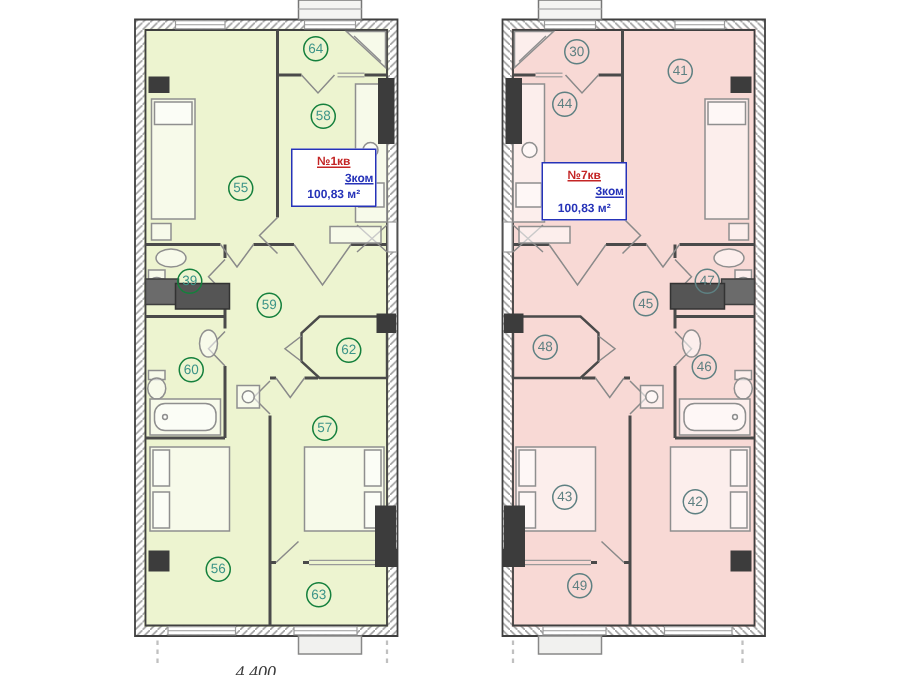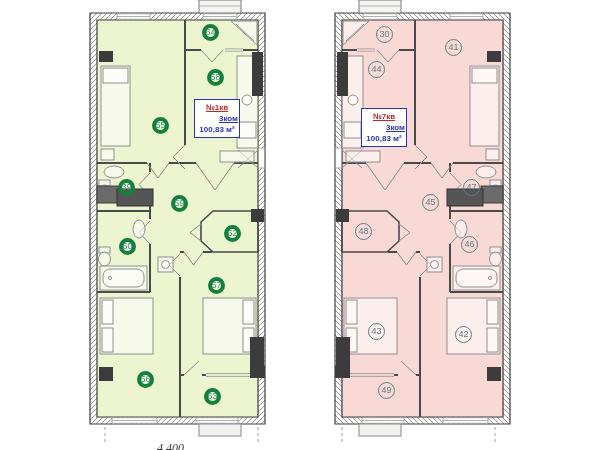--- a/index.html
+++ b/index.html
@@ -3,24 +3,24 @@
 <meta charset="utf-8">
 <style>
   html,body{margin:0;padding:0;background:#ffffff;}
   .stage{position:relative;width:600px;height:450px;background:#fff;overflow:hidden;
          font-family:"Liberation Sans",sans-serif;}
   .plan-svg{position:absolute;left:0;top:0;}
   
   .rc{position:absolute;width:17px;height:17px;border-radius:50%;box-sizing:border-box;
       display:flex;align-items:center;justify-content:center;
       font-size:9px;line-height:1;letter-spacing:0;}
-  .c1{border:4px solid #15803d;color:#3c9488;}
+  .c1{border:1px solid #15803d;color:#3c9488;}
   .c7{border:1px solid #5e8082;color:#5e8082;}
   
-  .plan-label{position:absolute;width:46px;background:#ffffff;border:1px solid #2633b8;
+  .plan-label{position:absolute;width:57px;background:#ffffff;border:1px solid #2633b8;
       text-align:center;font-weight:bold;padding:3px 1px;box-sizing:border-box;}
   .lbl-num{color:#c42525;font-size:8px;text-decoration:underline;}
   .lbl-rooms{color:#2633b8;font-size:8px;text-decoration:underline;margin-top:2px;text-align:right;}
   .lbl-area{color:#2633b8;font-size:8px;margin-top:2px;}
   
   .watermark{position:absolute;left:203px;top:180px;font-family:"DejaVu Sans",sans-serif;
       font-size:44px;color:rgba(140,140,140,0.5);letter-spacing:1px;white-space:nowrap;}
   
   .dim{position:absolute;left:157px;top:441px;font-family:"Liberation Serif",serif;
       font-style:italic;font-size:12px;color:#3a3a3a;}

